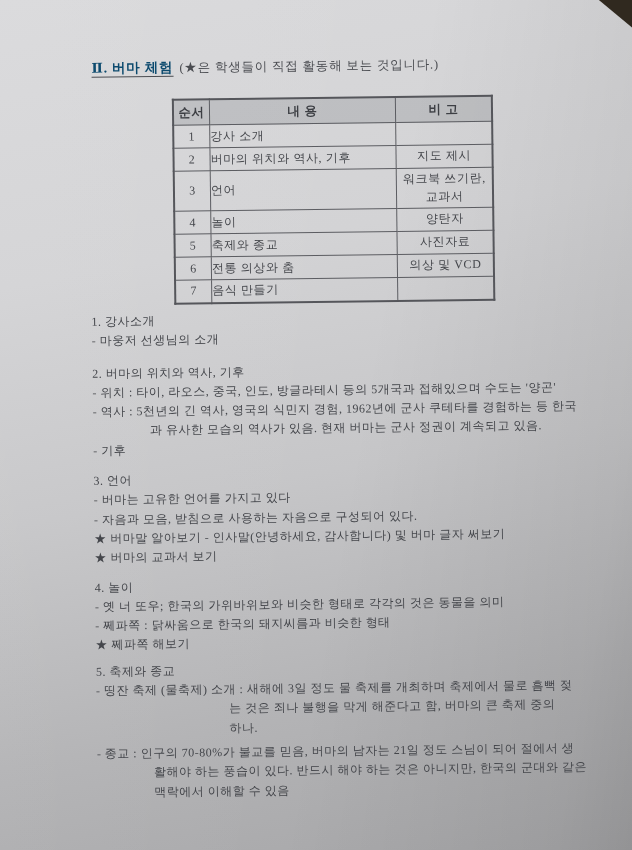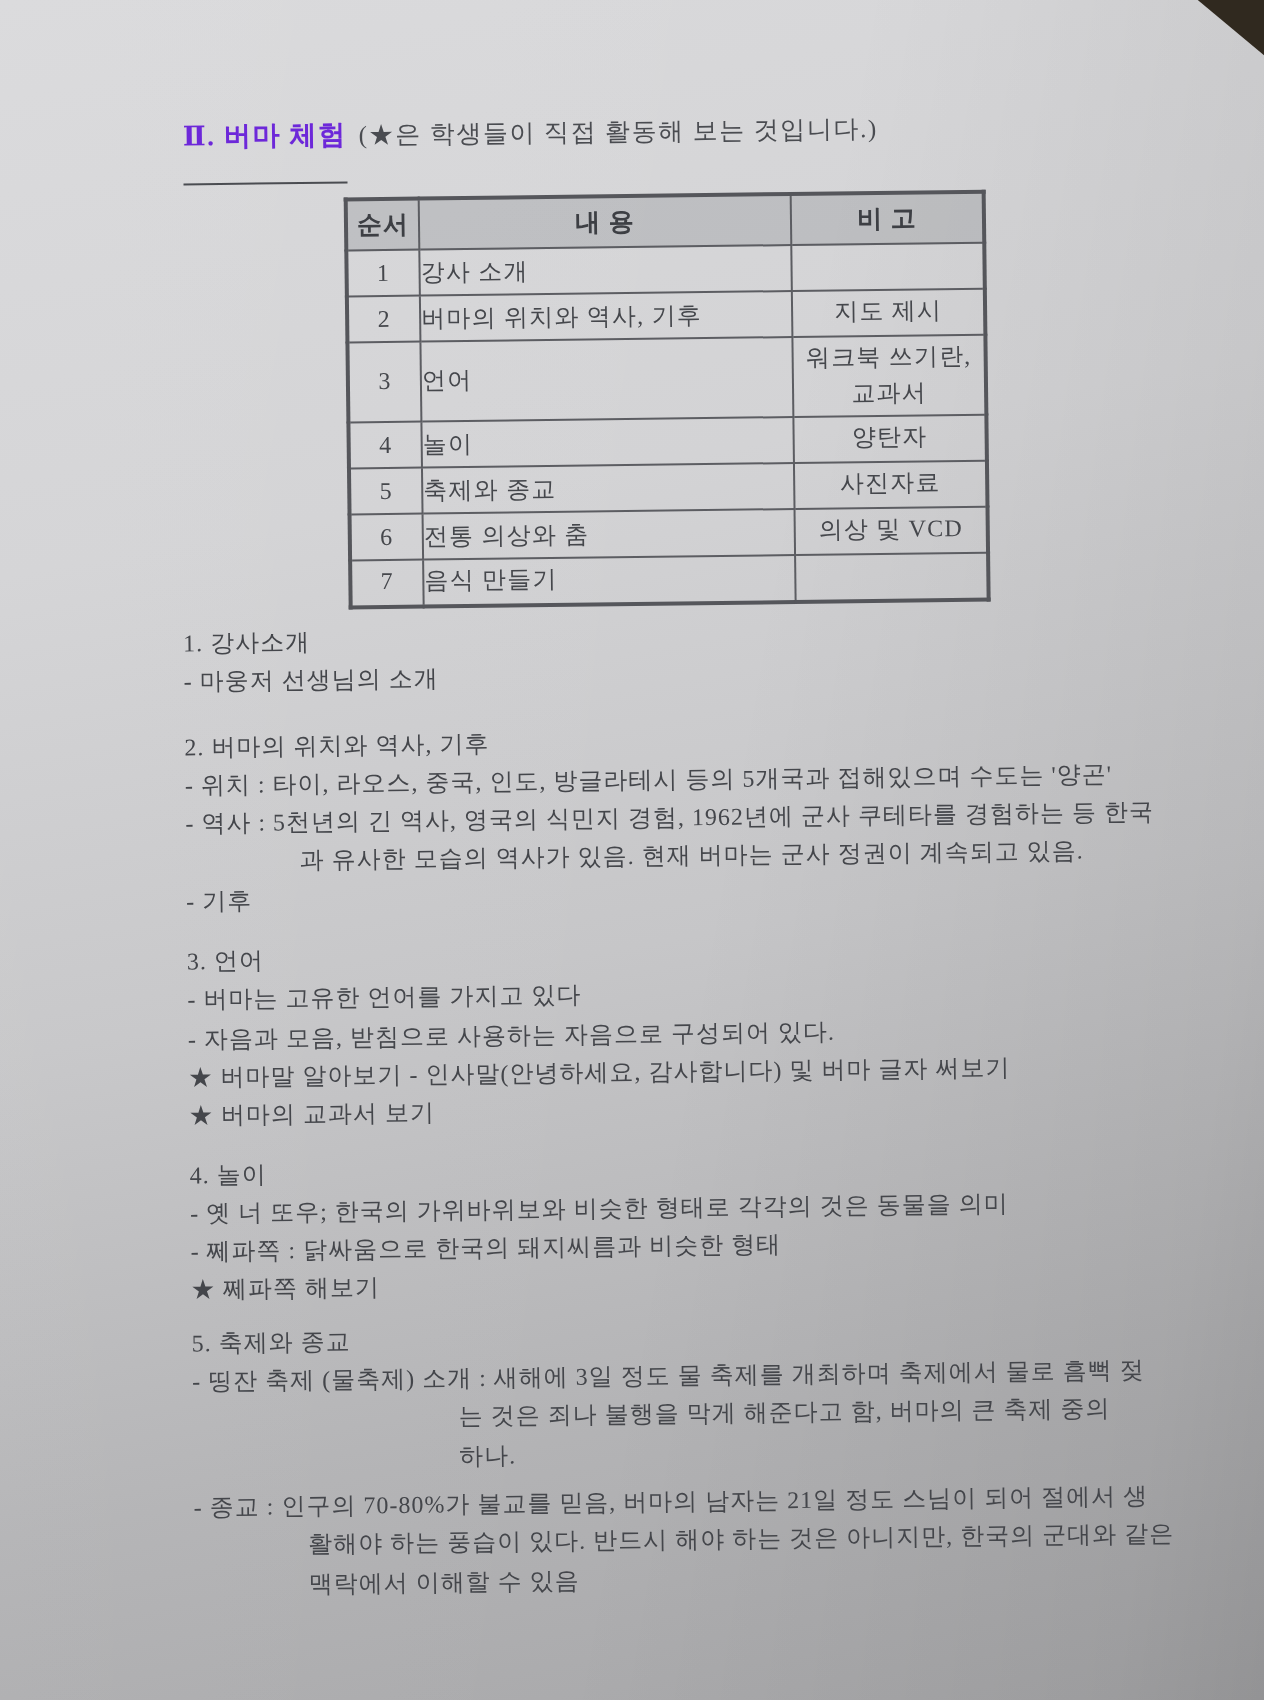--- a/index.html
+++ b/index.html
@@ -25,22 +25,22 @@
     position:absolute;inset:0;
     transform:rotate(-0.7deg);
     transform-origin:50% 42%;
     color:#44464b;
   }
   .doc-title{
     position:absolute;left:95px;top:57px;
     font-size:13.5px;letter-spacing:0.8px;white-space:nowrap;
   }
   .doc-title .t-main{
-    font-weight:bold;color:#6d28d9;
-    border-bottom:1.5px solid #4a4c51;padding-bottom:16px;
+    font-weight:bold;color:#0c4a6e;
+    border-bottom:1.5px solid #4a4c51;padding-bottom:1px;
   }
   .doc-title .t-note{font-size:12.5px;margin-left:6px;color:#4a4c51;}
   table.schedule{
     position:absolute;left:175px;top:97px;
     border-collapse:collapse;table-layout:fixed;
     font-size:12px;letter-spacing:0.6px;color:#45474c;
   }
   table.schedule td,table.schedule th{
     border:1px solid #5c5d62;
     padding:0 0;vertical-align:middle;

